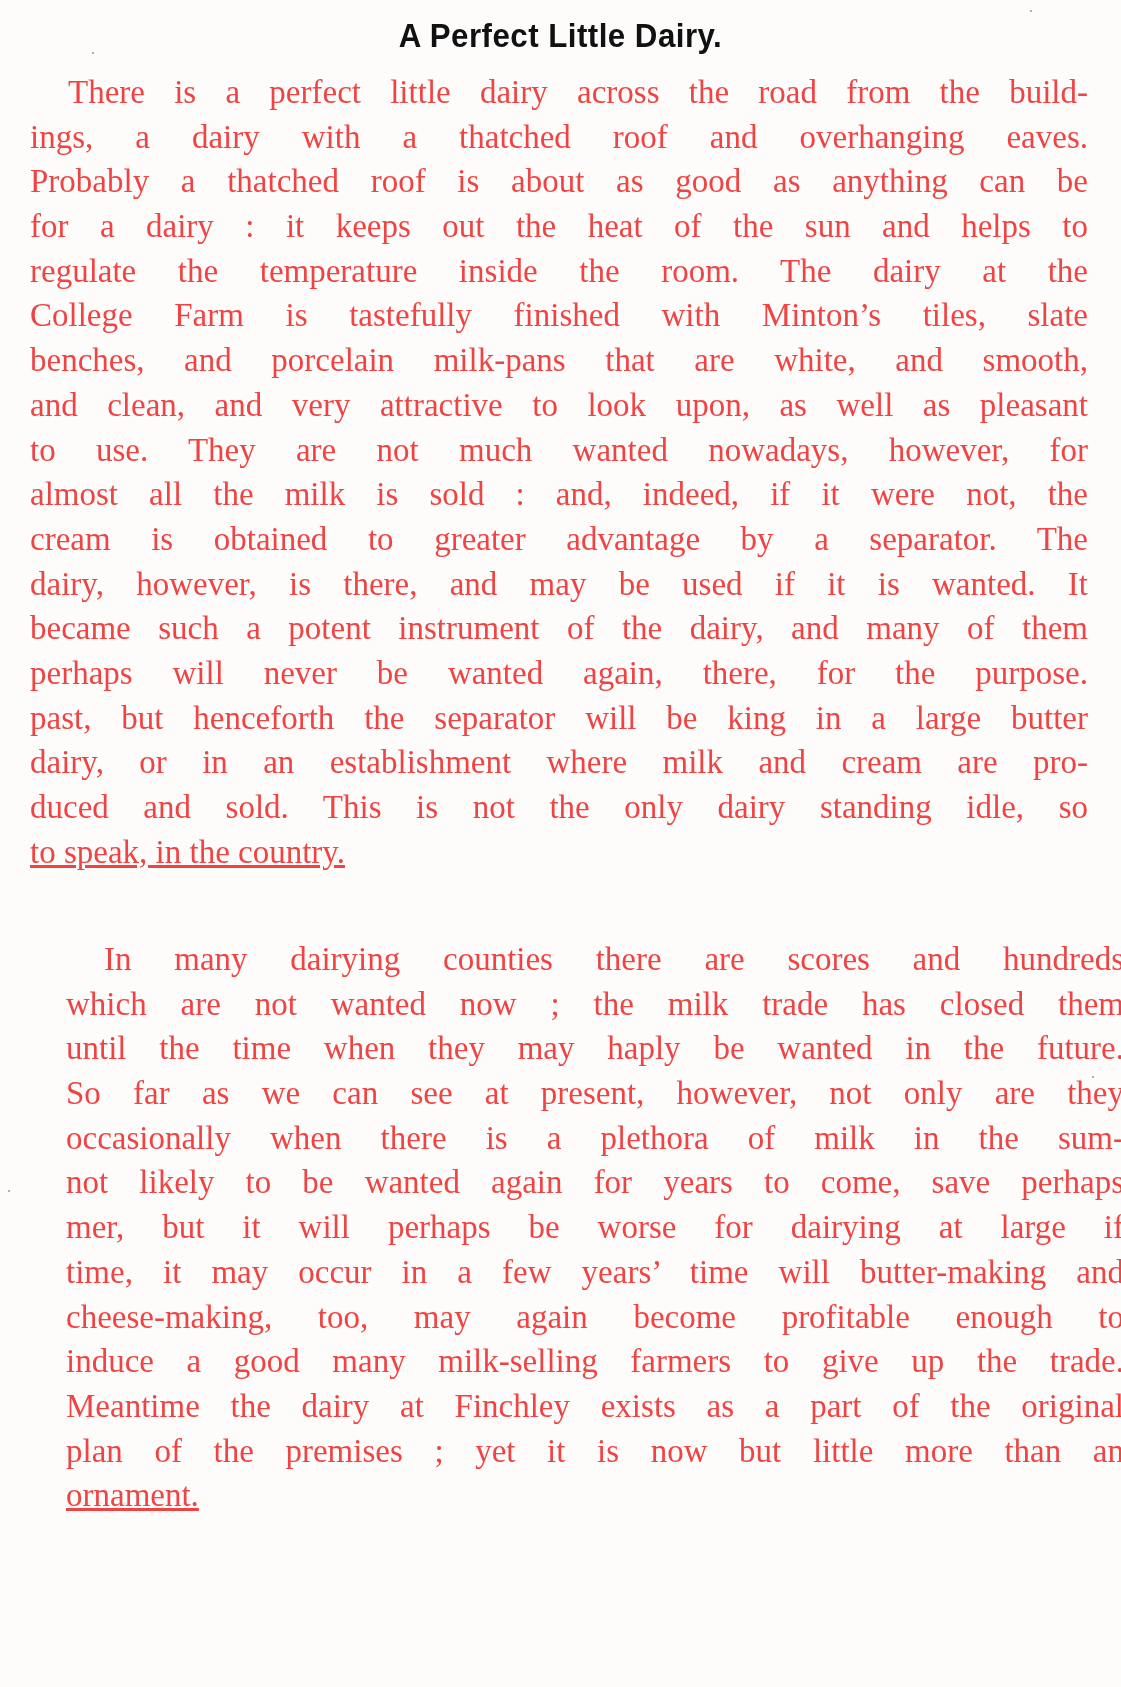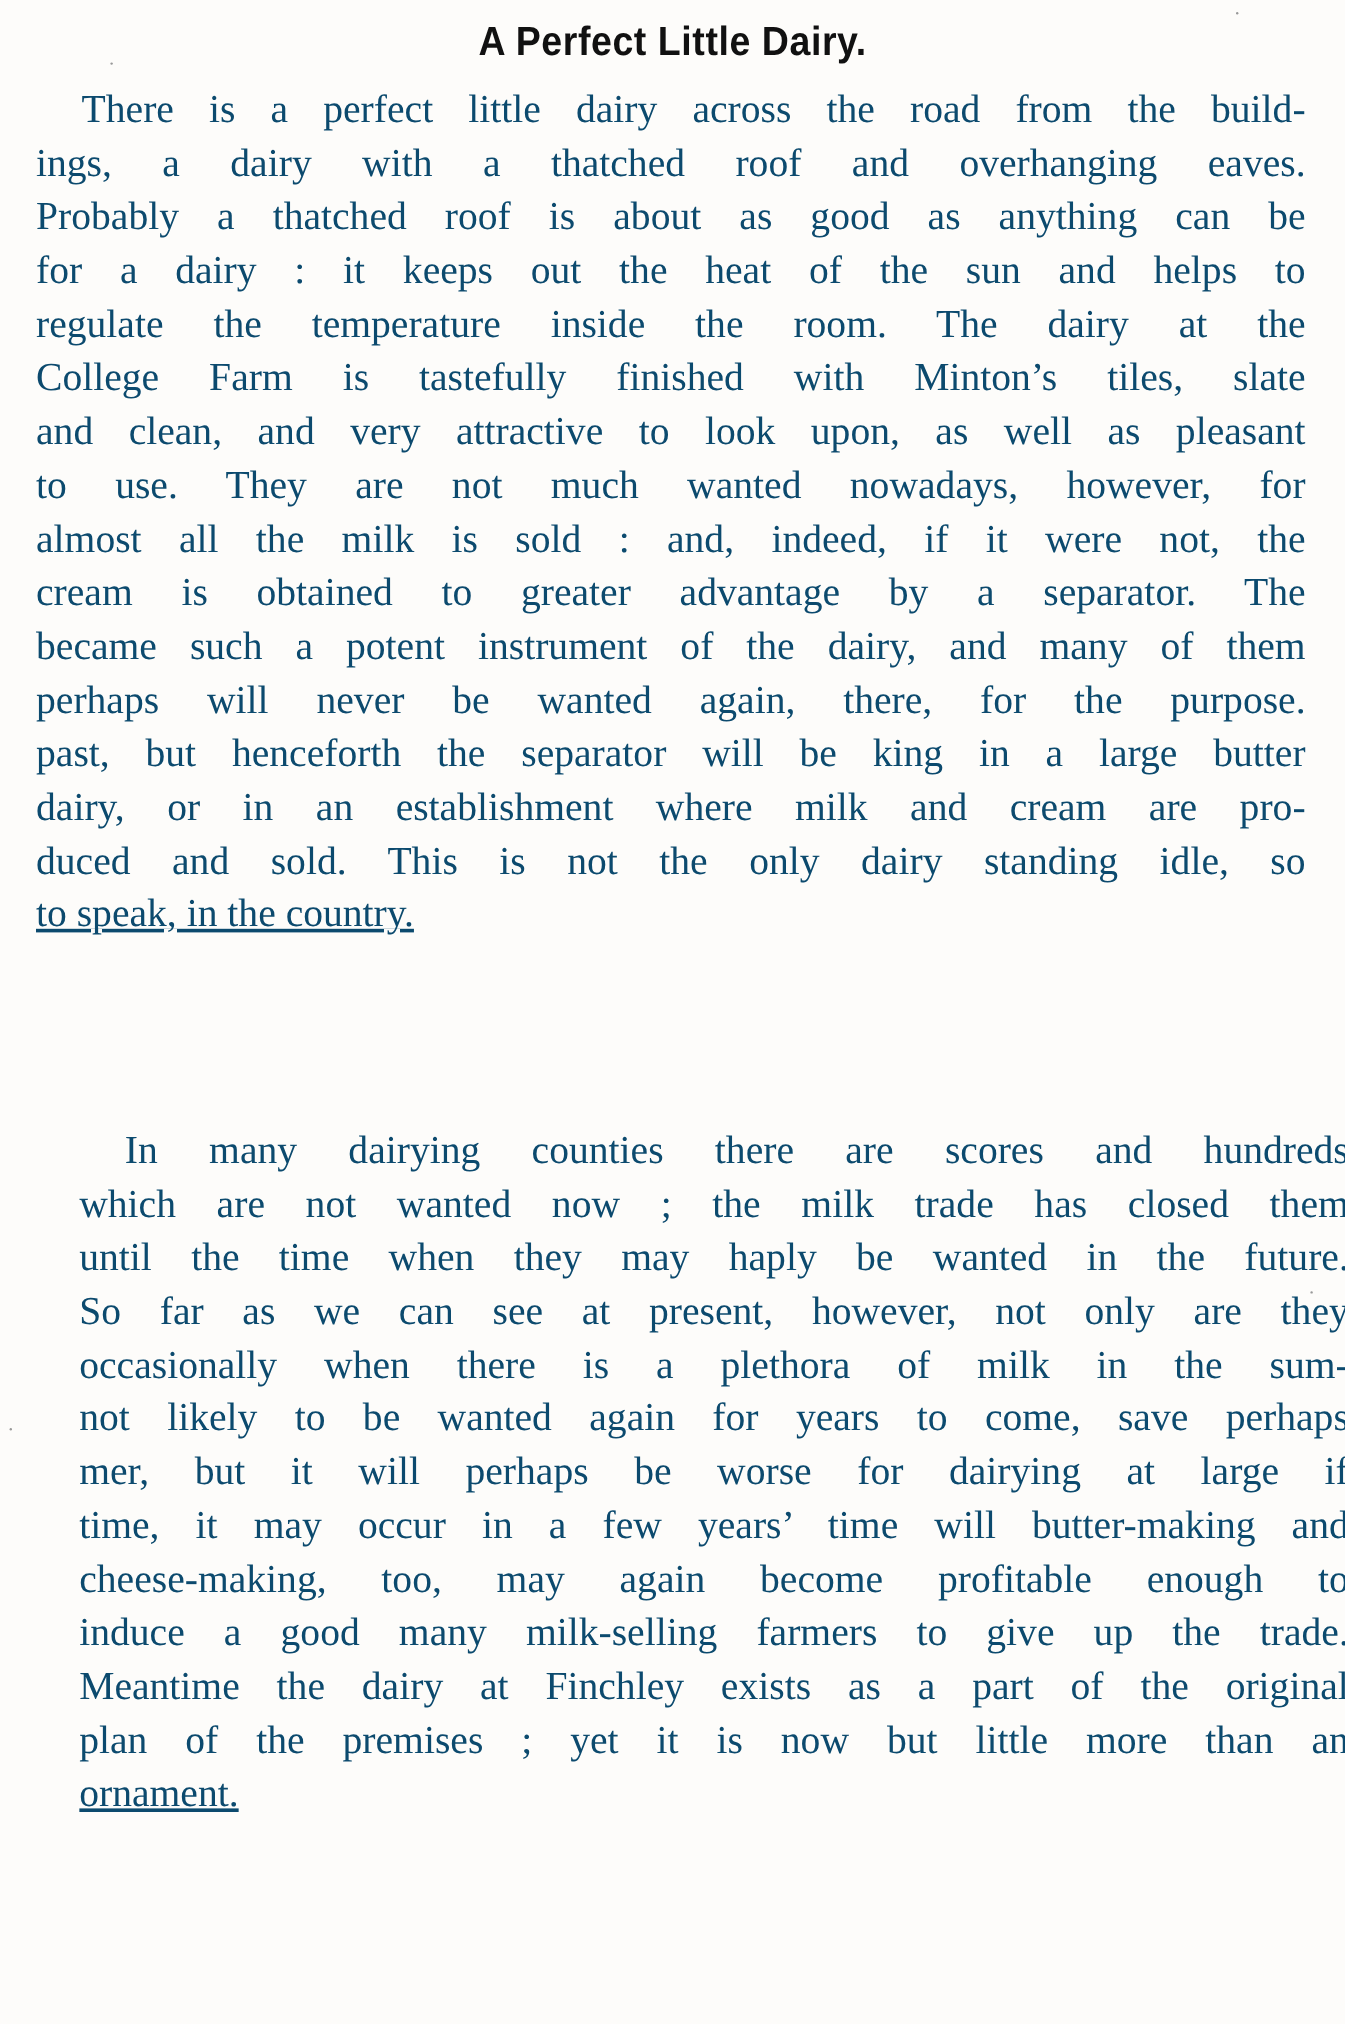--- a/index.html
+++ b/index.html
@@ -35,21 +35,21 @@
       color: #111;
       transform: scaleX(0.92);
       transform-origin: center;
     }
     .para {
       position: absolute;
       left: 30px;
       width: 1058px;
       font-family: "Liberation Serif", serif;
       font-size: 33px;
-      color: #0c4a6e;
+      color: #ef4444;
     }
     .line {
       display: block;
       height: 44.7px;
       line-height: 44.7px;
       white-space: nowrap;
       text-align: justify;
       text-align-last: justify;
       overflow: hidden;
     }
@@ -77,24 +77,26 @@
 
   <div class="title">A Perfect Little Dairy.</div>
 
   <div class="para" id="para-1">
     <span class="line indent">There is a perfect little dairy across the road from the build-</span>
     <span class="line">ings, a dairy with a thatched roof and overhanging eaves.</span>
     <span class="line">Probably a thatched roof is about as good as anything can be</span>
     <span class="line">for a dairy : it keeps out the heat of the sun and helps to</span>
     <span class="line">regulate the temperature inside the room. The dairy at the</span>
     <span class="line">College Farm is tastefully finished with Minton’s tiles, slate</span>
+    <span class="line">benches, and porcelain milk-pans that are white, and smooth,</span>
     <span class="line">and clean, and very attractive to look upon, as well as pleasant</span>
     <span class="line">to use. They are not much wanted nowadays, however, for</span>
     <span class="line">almost all the milk is sold : and, indeed, if it were not, the</span>
     <span class="line">cream is obtained to greater advantage by a separator. The</span>
+    <span class="line">dairy, however, is there, and may be used if it is wanted. It</span>
     <span class="line">became such a potent instrument of the dairy, and many of them</span>
     <span class="line">perhaps will never be wanted again, there, for the purpose.</span>
     <span class="line">past, but henceforth the separator will be king in a large butter</span>
     <span class="line">dairy, or in an establishment where milk and cream are pro-</span>
     <span class="line">duced and sold. This is not the only dairy standing idle, so</span>
     <span class="line last">to speak, in the country.</span>
   </div>
 
   <div class="para" id="para-2">
     <span class="line indent">In many dairying counties there are scores and hundreds</span>

